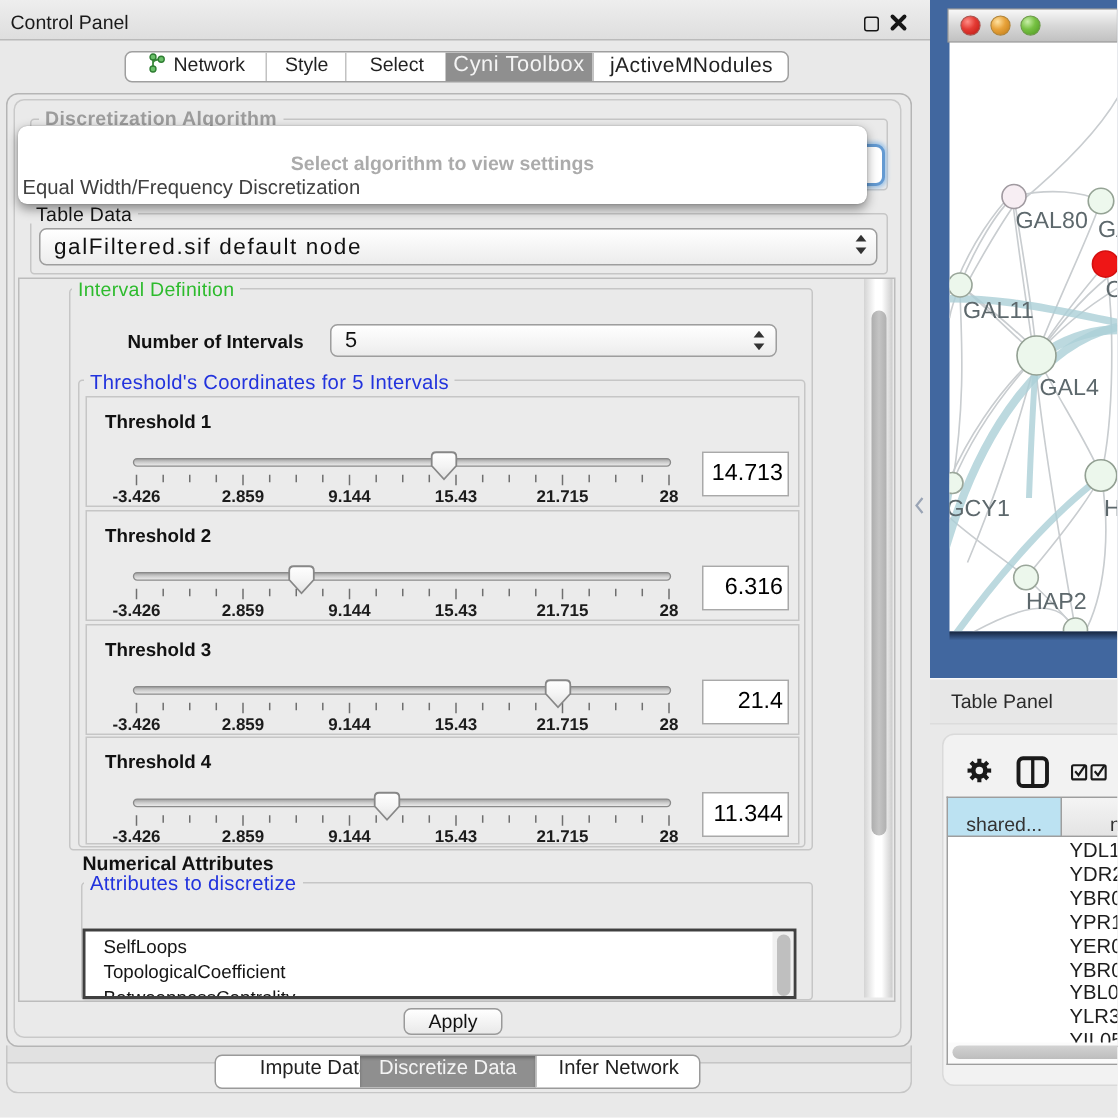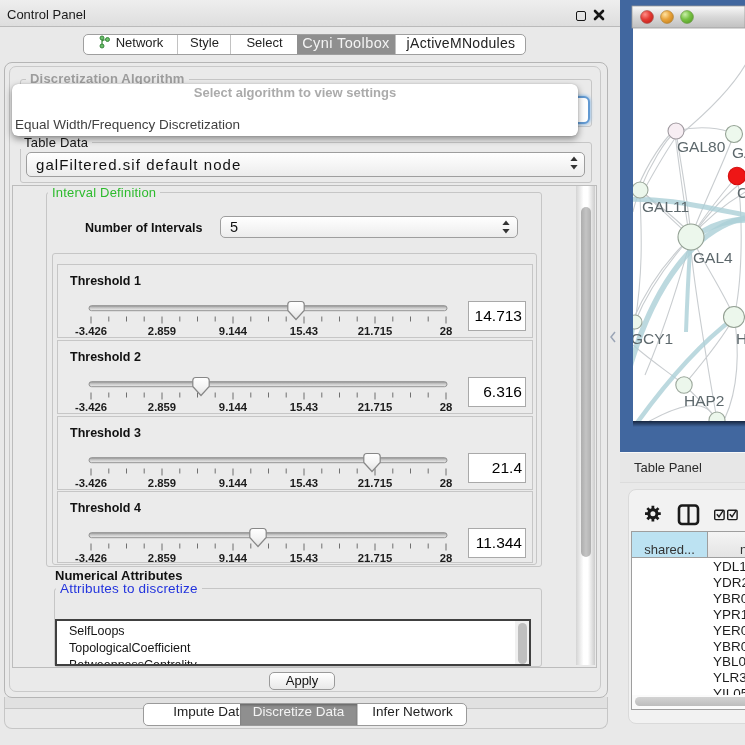--- a/index.html
+++ b/index.html
@@ -91,20 +91,21 @@
 <div class="ab" style="left:85px;top:221px;font-weight:bold;font-size:12.5px;color:#111">Number of Intervals</div>
 <div class="combo" style="left:220px;top:216px;width:296px;height:20px">
  <div class="ct">5</div>
  <svg class="ab" style="right:6px;top:3px" width="10" height="14" viewBox="0 0 10 14">
         <path d="M5,0.5 L8.6,5 H1.4 Z" fill="#333"></path>
         <path d="M5,13.5 L8.6,9 H1.4 Z" fill="#333"></path>
       </svg>
 </div>
 
 <div class="grp" style="left:52px;top:253px;width:483px;height:310px"></div>
+<div class="gtit" style="left:56px;top:248px;color:#2233dd;font-size:13.5px">Threshold's Coordinates for 5 Intervals</div>
 <div class="ab tbox" style="left:57px;top:264px;width:474px;height:72px">
       <div class="ab" style="left:12px;top:9px;font-weight:bold;font-size:12.5px;color:#111">Threshold 1</div>
       <svg class="ab" style="left:0;top:0" width="476" height="73">
         <rect x="31" y="40.7" width="358" height="5" rx="2.5" fill="url(#trg)" stroke="#8a8a8a" stroke-width="0.9"></rect>
         <path d="M50.8,51.5v5 M68.5,51.5v5 M86.2,51.5v5 M121.8,51.5v5 M139.5,51.5v5 M157.2,51.5v5 M192.8,51.5v5 M210.5,51.5v5 M228.2,51.5v5 M263.8,51.5v5 M281.5,51.5v5 M299.2,51.5v5 M334.8,51.5v5 M352.5,51.5v5 M370.2,51.5v5" stroke="#6f6f6f" stroke-width="1"></path>
         <path d="M33.0,51.5v7 M104.0,51.5v7 M175.0,51.5v7 M246.0,51.5v7 M317.0,51.5v7 M388.0,51.5v7" stroke="#6f6f6f" stroke-width="1"></path>
         <text x="33" y="69.5" text-anchor="middle" font-size="11.3" font-weight="bold" fill="#1c1c1c">-3.426</text>
         <text x="104" y="69.5" text-anchor="middle" font-size="11.3" font-weight="bold" fill="#1c1c1c">2.859</text>
         <text x="175" y="69.5" text-anchor="middle" font-size="11.3" font-weight="bold" fill="#1c1c1c">9.144</text>
         <text x="246" y="69.5" text-anchor="middle" font-size="11.3" font-weight="bold" fill="#1c1c1c">15.43</text>
@@ -174,21 +175,21 @@
 
 <div class="ab" style="left:269px;top:672px;width:64px;height:16px;background:linear-gradient(#ffffff,#e9e9e9);border:1px solid #9a9a9a;border-radius:5px;text-align:center;font-size:13px;line-height:16px;color:#111">Apply</div>
 
 <div class="ab" style="left:143px;top:703px;width:322px;height:21px;background:#fff;border:1px solid #9a9a9a;border-radius:5px;overflow:hidden">
 <div class="seg" style="left:12px;width:108px;font-size:13.5px">Impute Data</div>
 <div class="seg selseg" style="left:96px;width:117px;font-size:13.5px;box-shadow:inset 0 1.5px 2px rgba(0,0,0,.25)">Discretize Data</div>
 <div class="seg sep" style="left:213px;width:109px;font-size:13.5px">Infer Network</div>
 </div>
 
 <div class="ab" style="left:12px;top:84px;width:566px;height:52px;background:#ffffff;border-radius:6px;box-shadow:0 3px 7px rgba(0,0,0,0.42),0 0 1px rgba(0,0,0,0.3)"></div>
-<div class="ab" style="left:12px;top:84px;width:566px;text-align:center;font-size:13px;font-weight:bold;color:#ababab;padding-top:1px">Select algorithm to view settings</div>
+<div class="ab" style="left:12px;top:84px;width:566px;text-align:center;font-size:13px;font-weight:bold;color:#ababab;padding-top:17px">Select algorithm to view settings</div>
 <div class="ab" style="left:15px;top:117px;font-size:13.5px;color:#404040">Equal Width/Frequency Discretization</div>
 
 <svg class="ab" style="left:609px;top:330px" width="8" height="14" viewBox="0 0 8 14">
       <path d="M6,2 L2,7 L6,12" stroke="#9aa4b5" stroke-width="1.5" fill="none"></path>
     </svg>
 
 <svg class="ab" style="left:620px;top:0" width="125" height="452" viewBox="620 0 125 452">
 <rect x="620" y="0" width="125" height="452" fill="#41679f"></rect>
 <defs>
         <clipPath id="cv">

